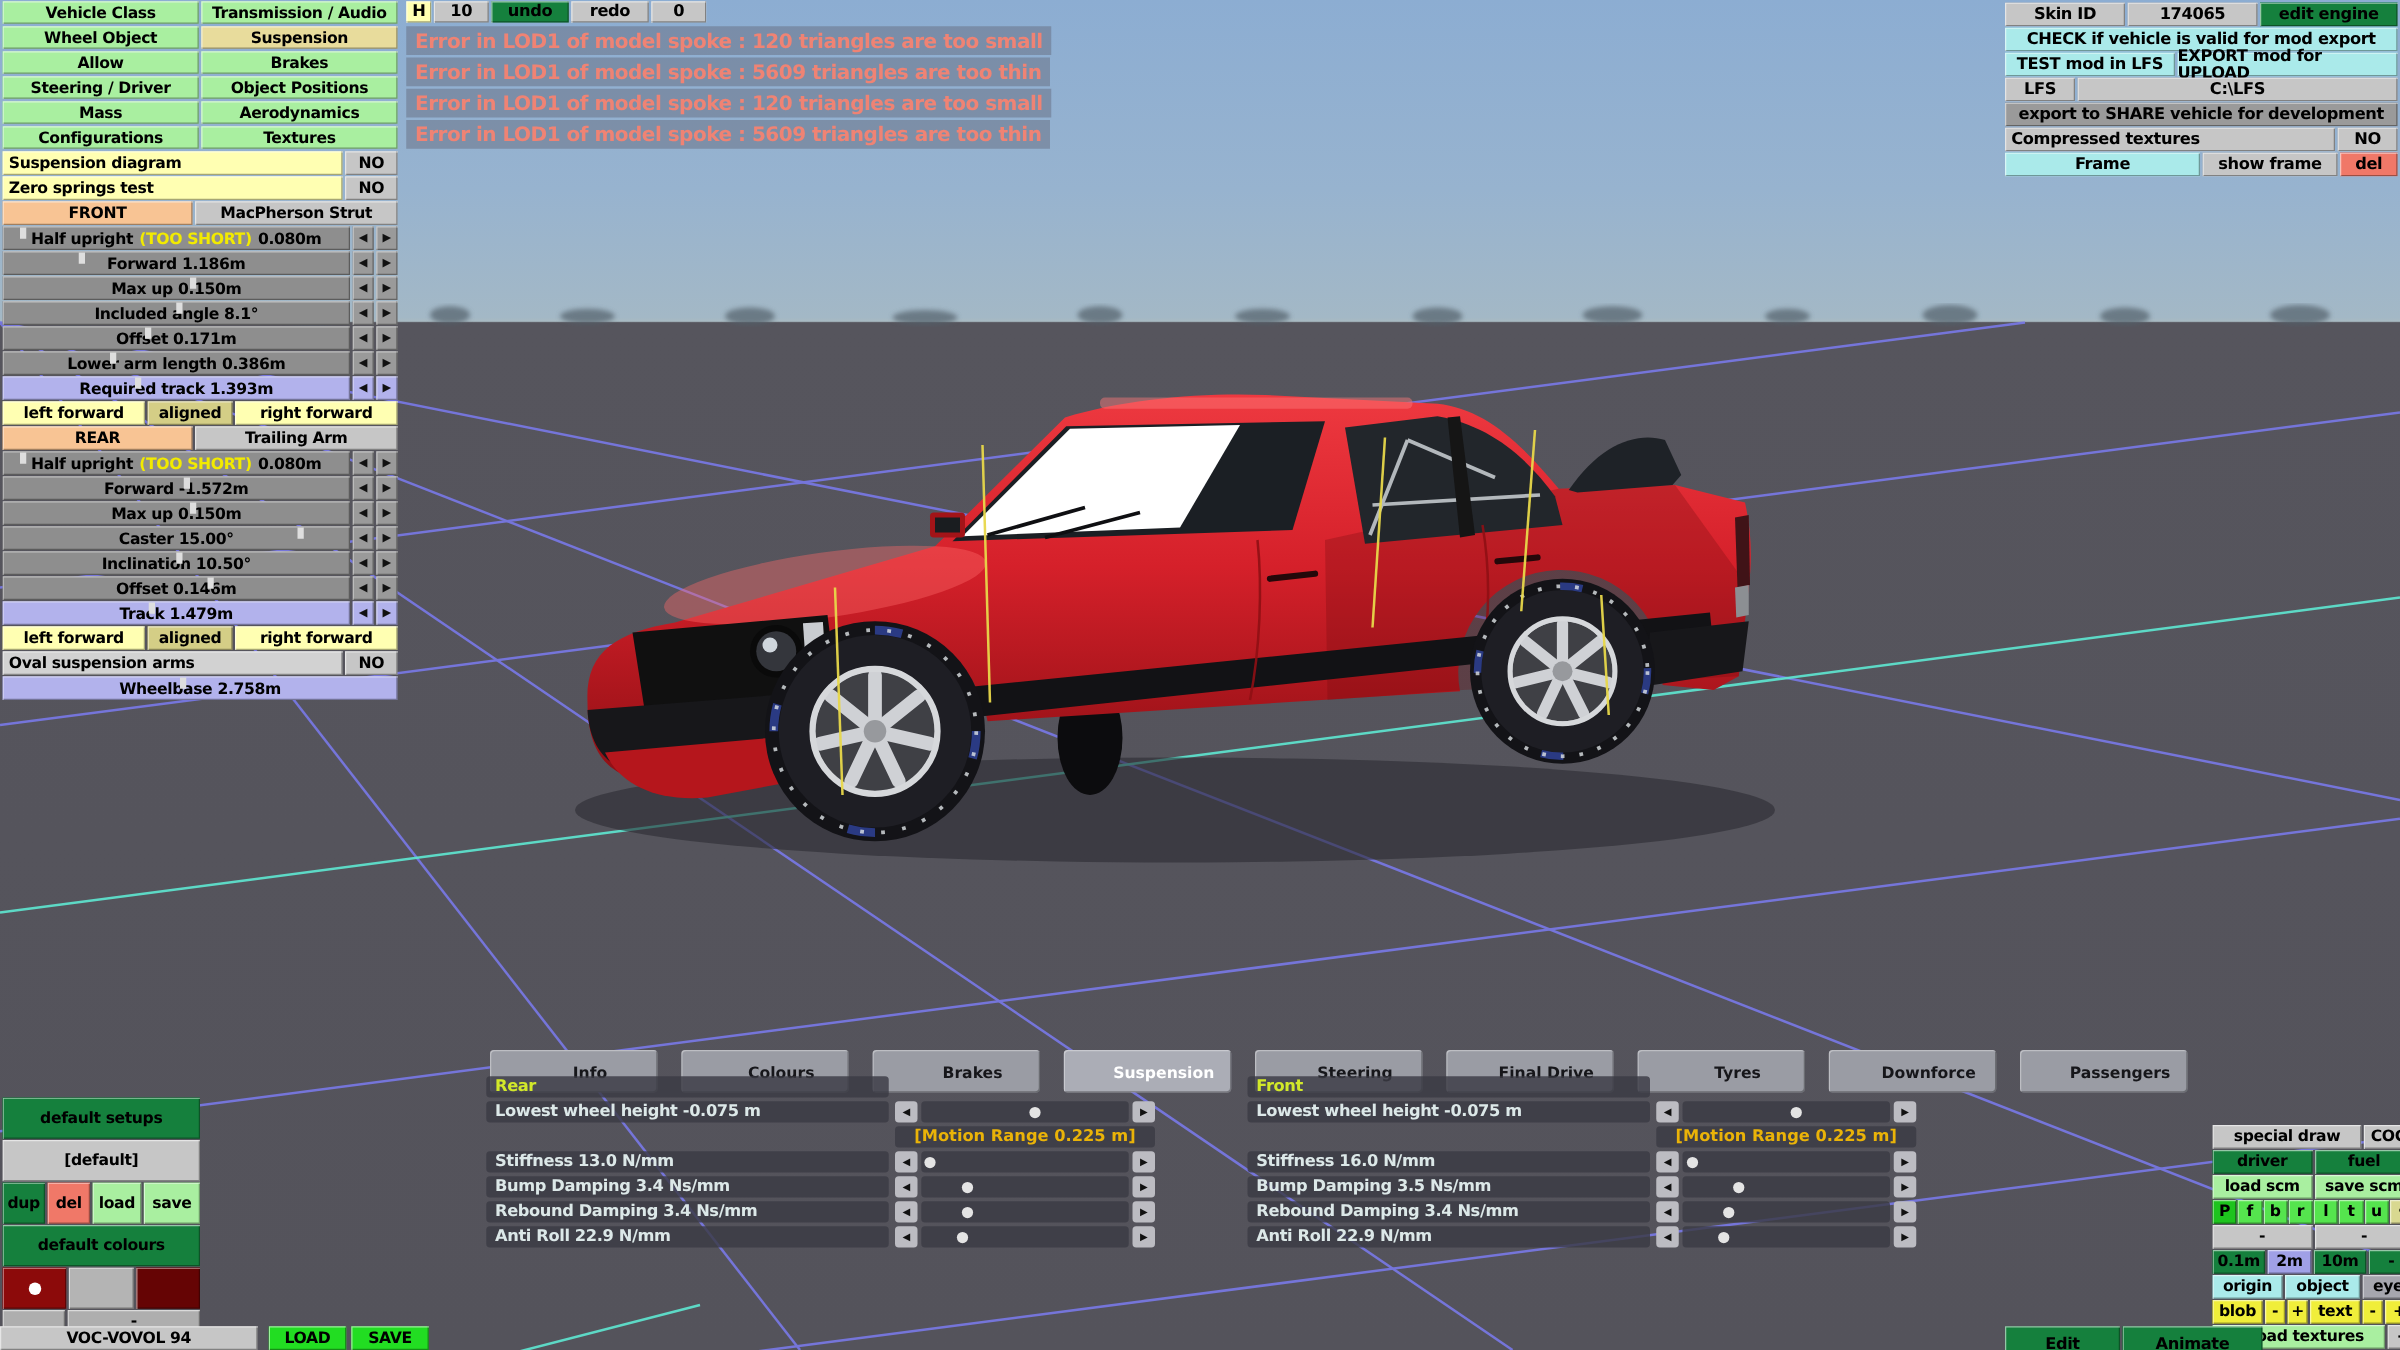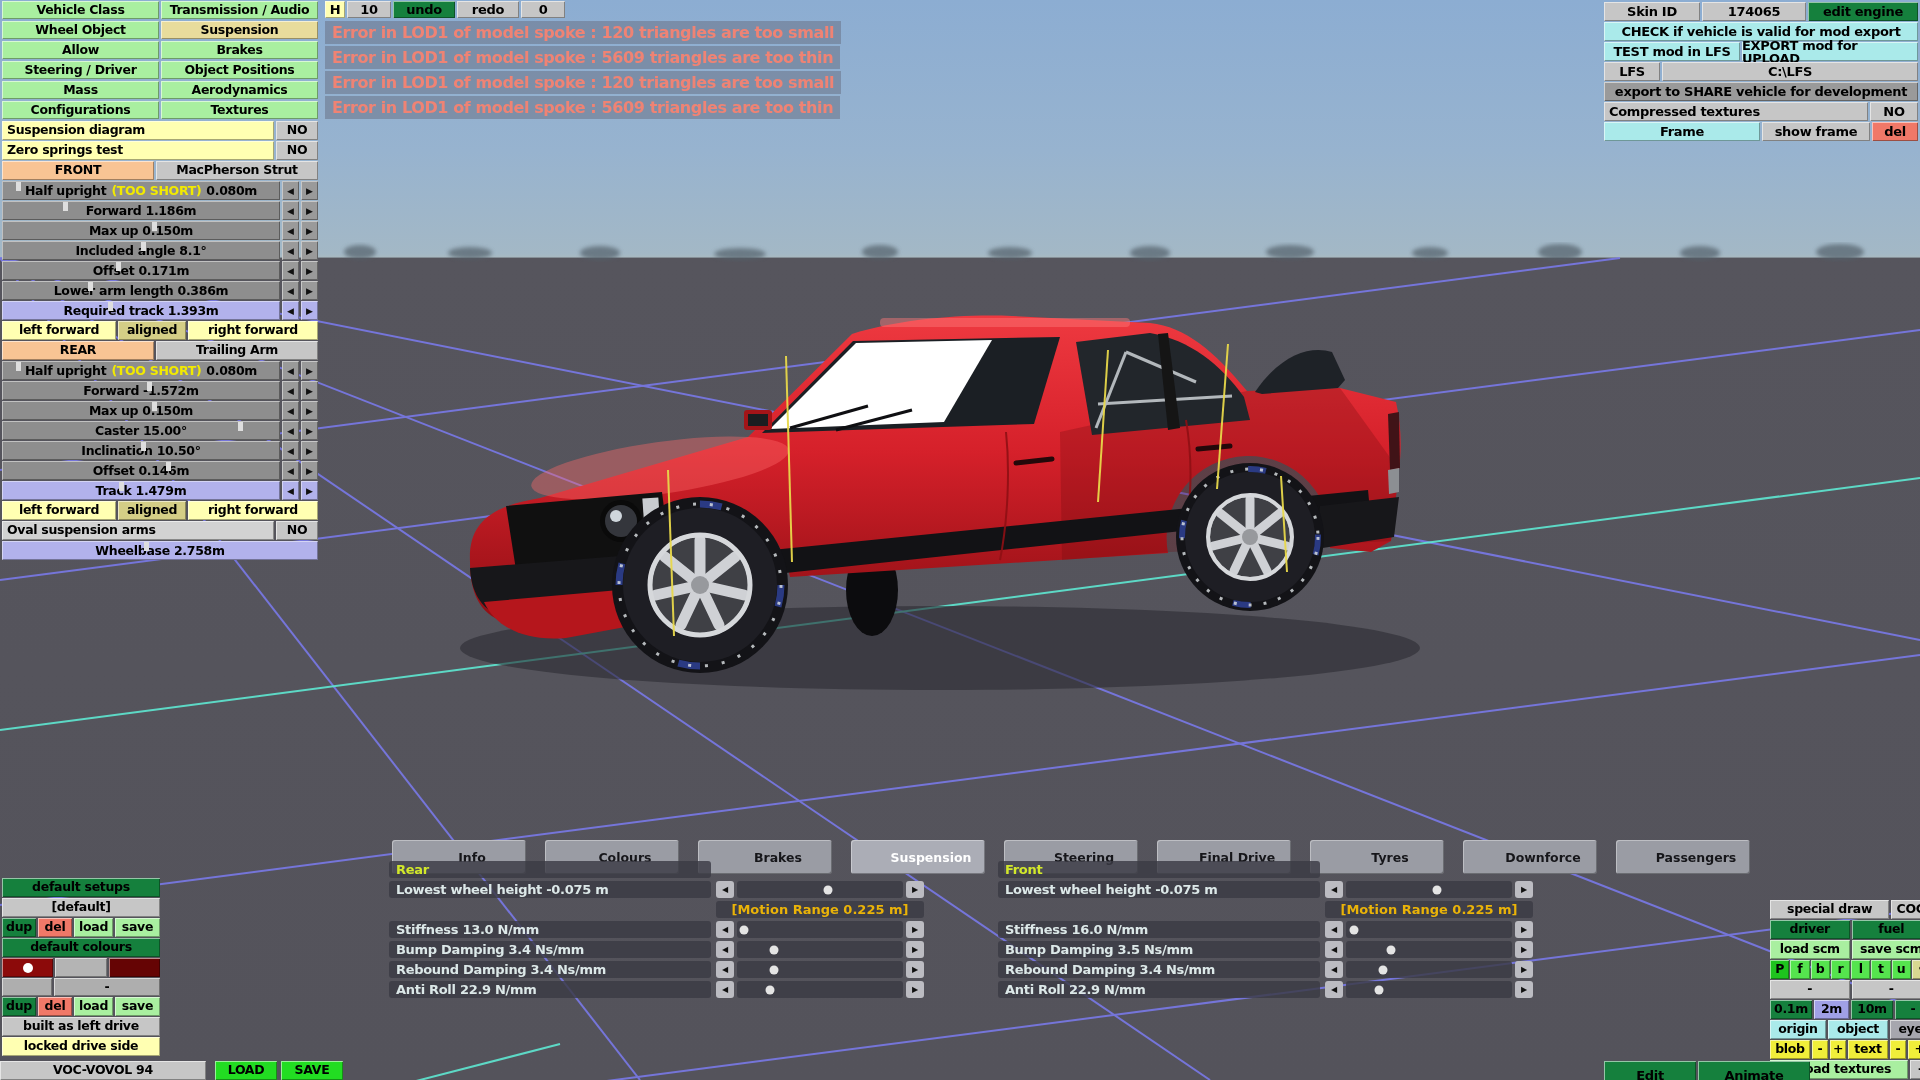--- a/index.html
+++ b/index.html
@@ -62,21 +62,21 @@
   .shead{color:#d2e82a;}
   .sarr{width:18px;margin-left:5px;background:#bcbcc2;border-radius:3px;display:flex;align-items:center;
     justify-content:center;font-size:8px;color:#111;}
   .sarr.rt{margin-left:3px;}
   .strack{flex:1;margin-left:3px;background:rgba(58,58,68,.82);border-radius:3px;position:relative;}
   .sdot{position:absolute;top:50%;transform:translate(-50%,-50%);width:9px;height:9px;border-radius:50%;background:#e4e4e4;}
   .motion{margin-left:327px;width:208px;box-sizing:border-box;background:rgba(58,58,68,.82);border-radius:3px;
     color:#eab308;font-size:13px;display:flex;align-items:center;justify-content:center;}
   
   .panel-setups{position:absolute;left:2px;top:878px;width:158px;}
-  .panel-setups .row{margin:0 0 1px;gap:2px;height:19px;}
+  .panel-setups .row{margin:0 0 1px;gap:2px;height:33px;}
   .sw{height:28px;}
   .swatch1{background:#8c0a0a;position:relative;} .swatch2{background:#b4b4b4;} .swatch3{background:#650404;}
   .swdot{position:absolute;left:50%;top:50%;transform:translate(-50%,-50%);width:10px;height:10px;border-radius:50%;background:#fff;}
   .minor{background:#aeaeae;height:18px;}
   
   .voc{position:absolute;left:0;top:1061px;width:206px;height:19px;}
   .loadb{position:absolute;left:215px;top:1061px;width:62px;height:19px;}
   .saveb{position:absolute;left:281px;top:1061px;width:62px;height:19px;}
   
   .panel-draw{position:absolute;left:1757px;top:900px;width:161px;padding-left:13px;}

